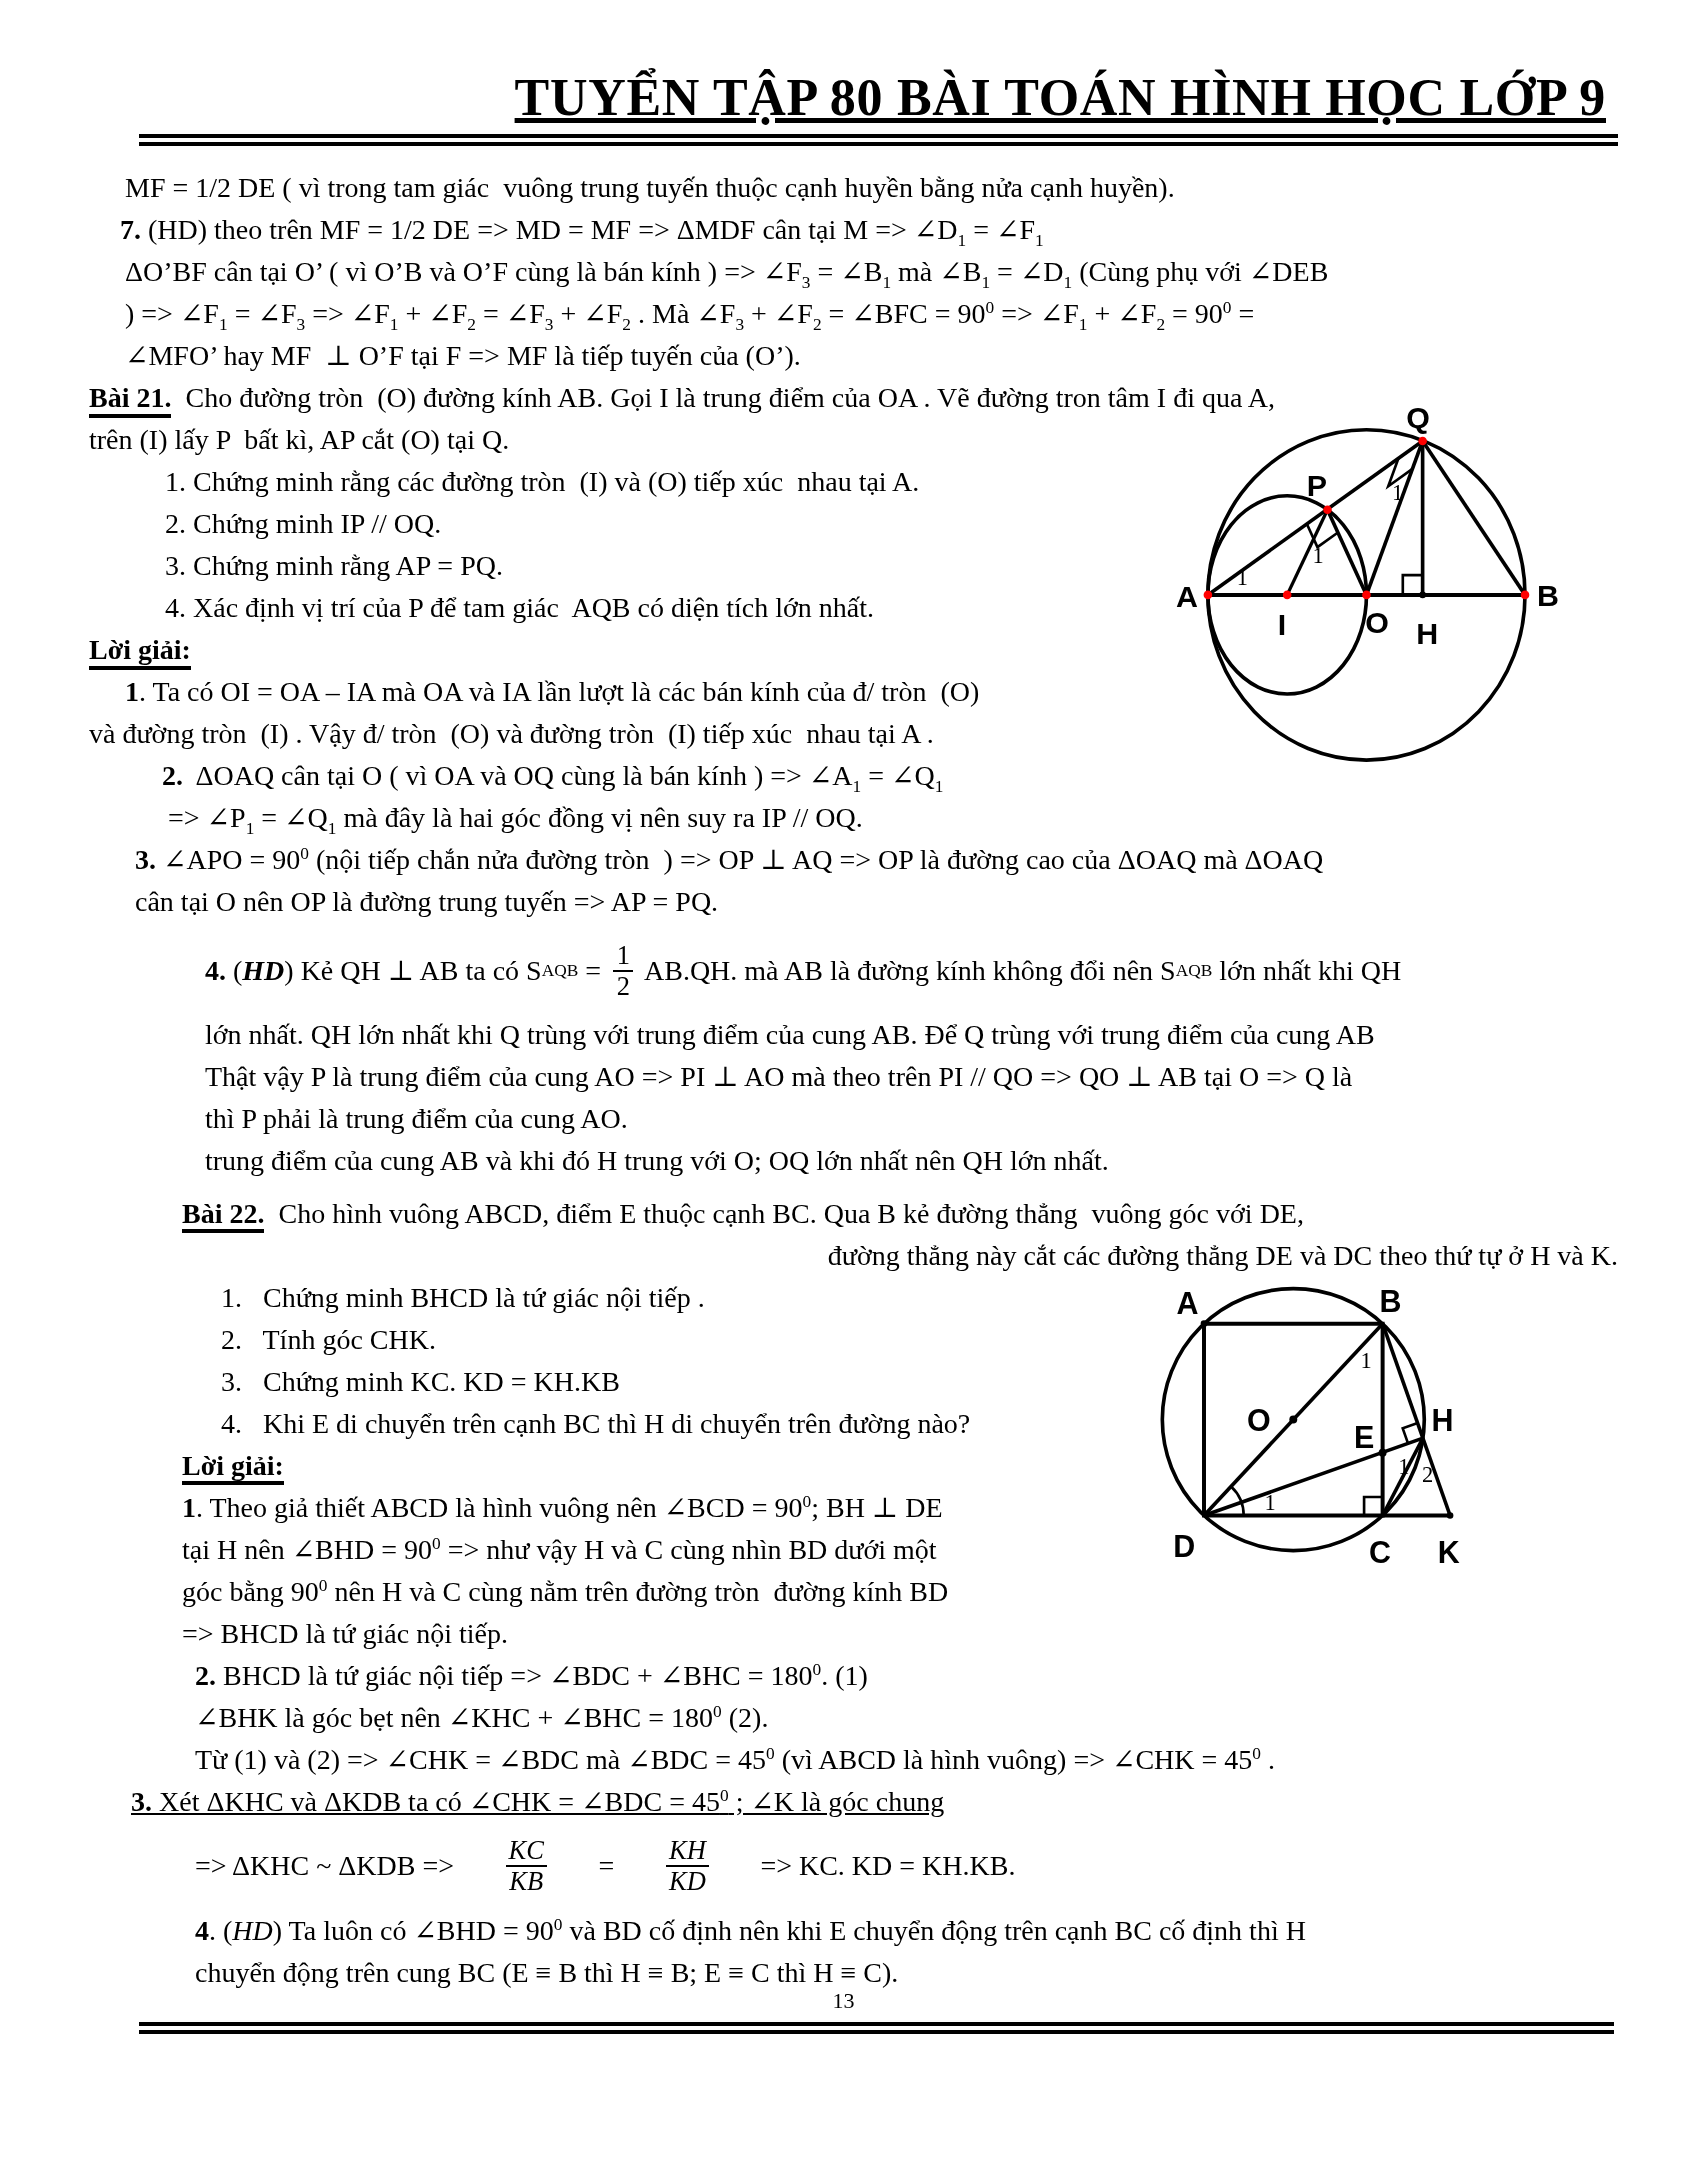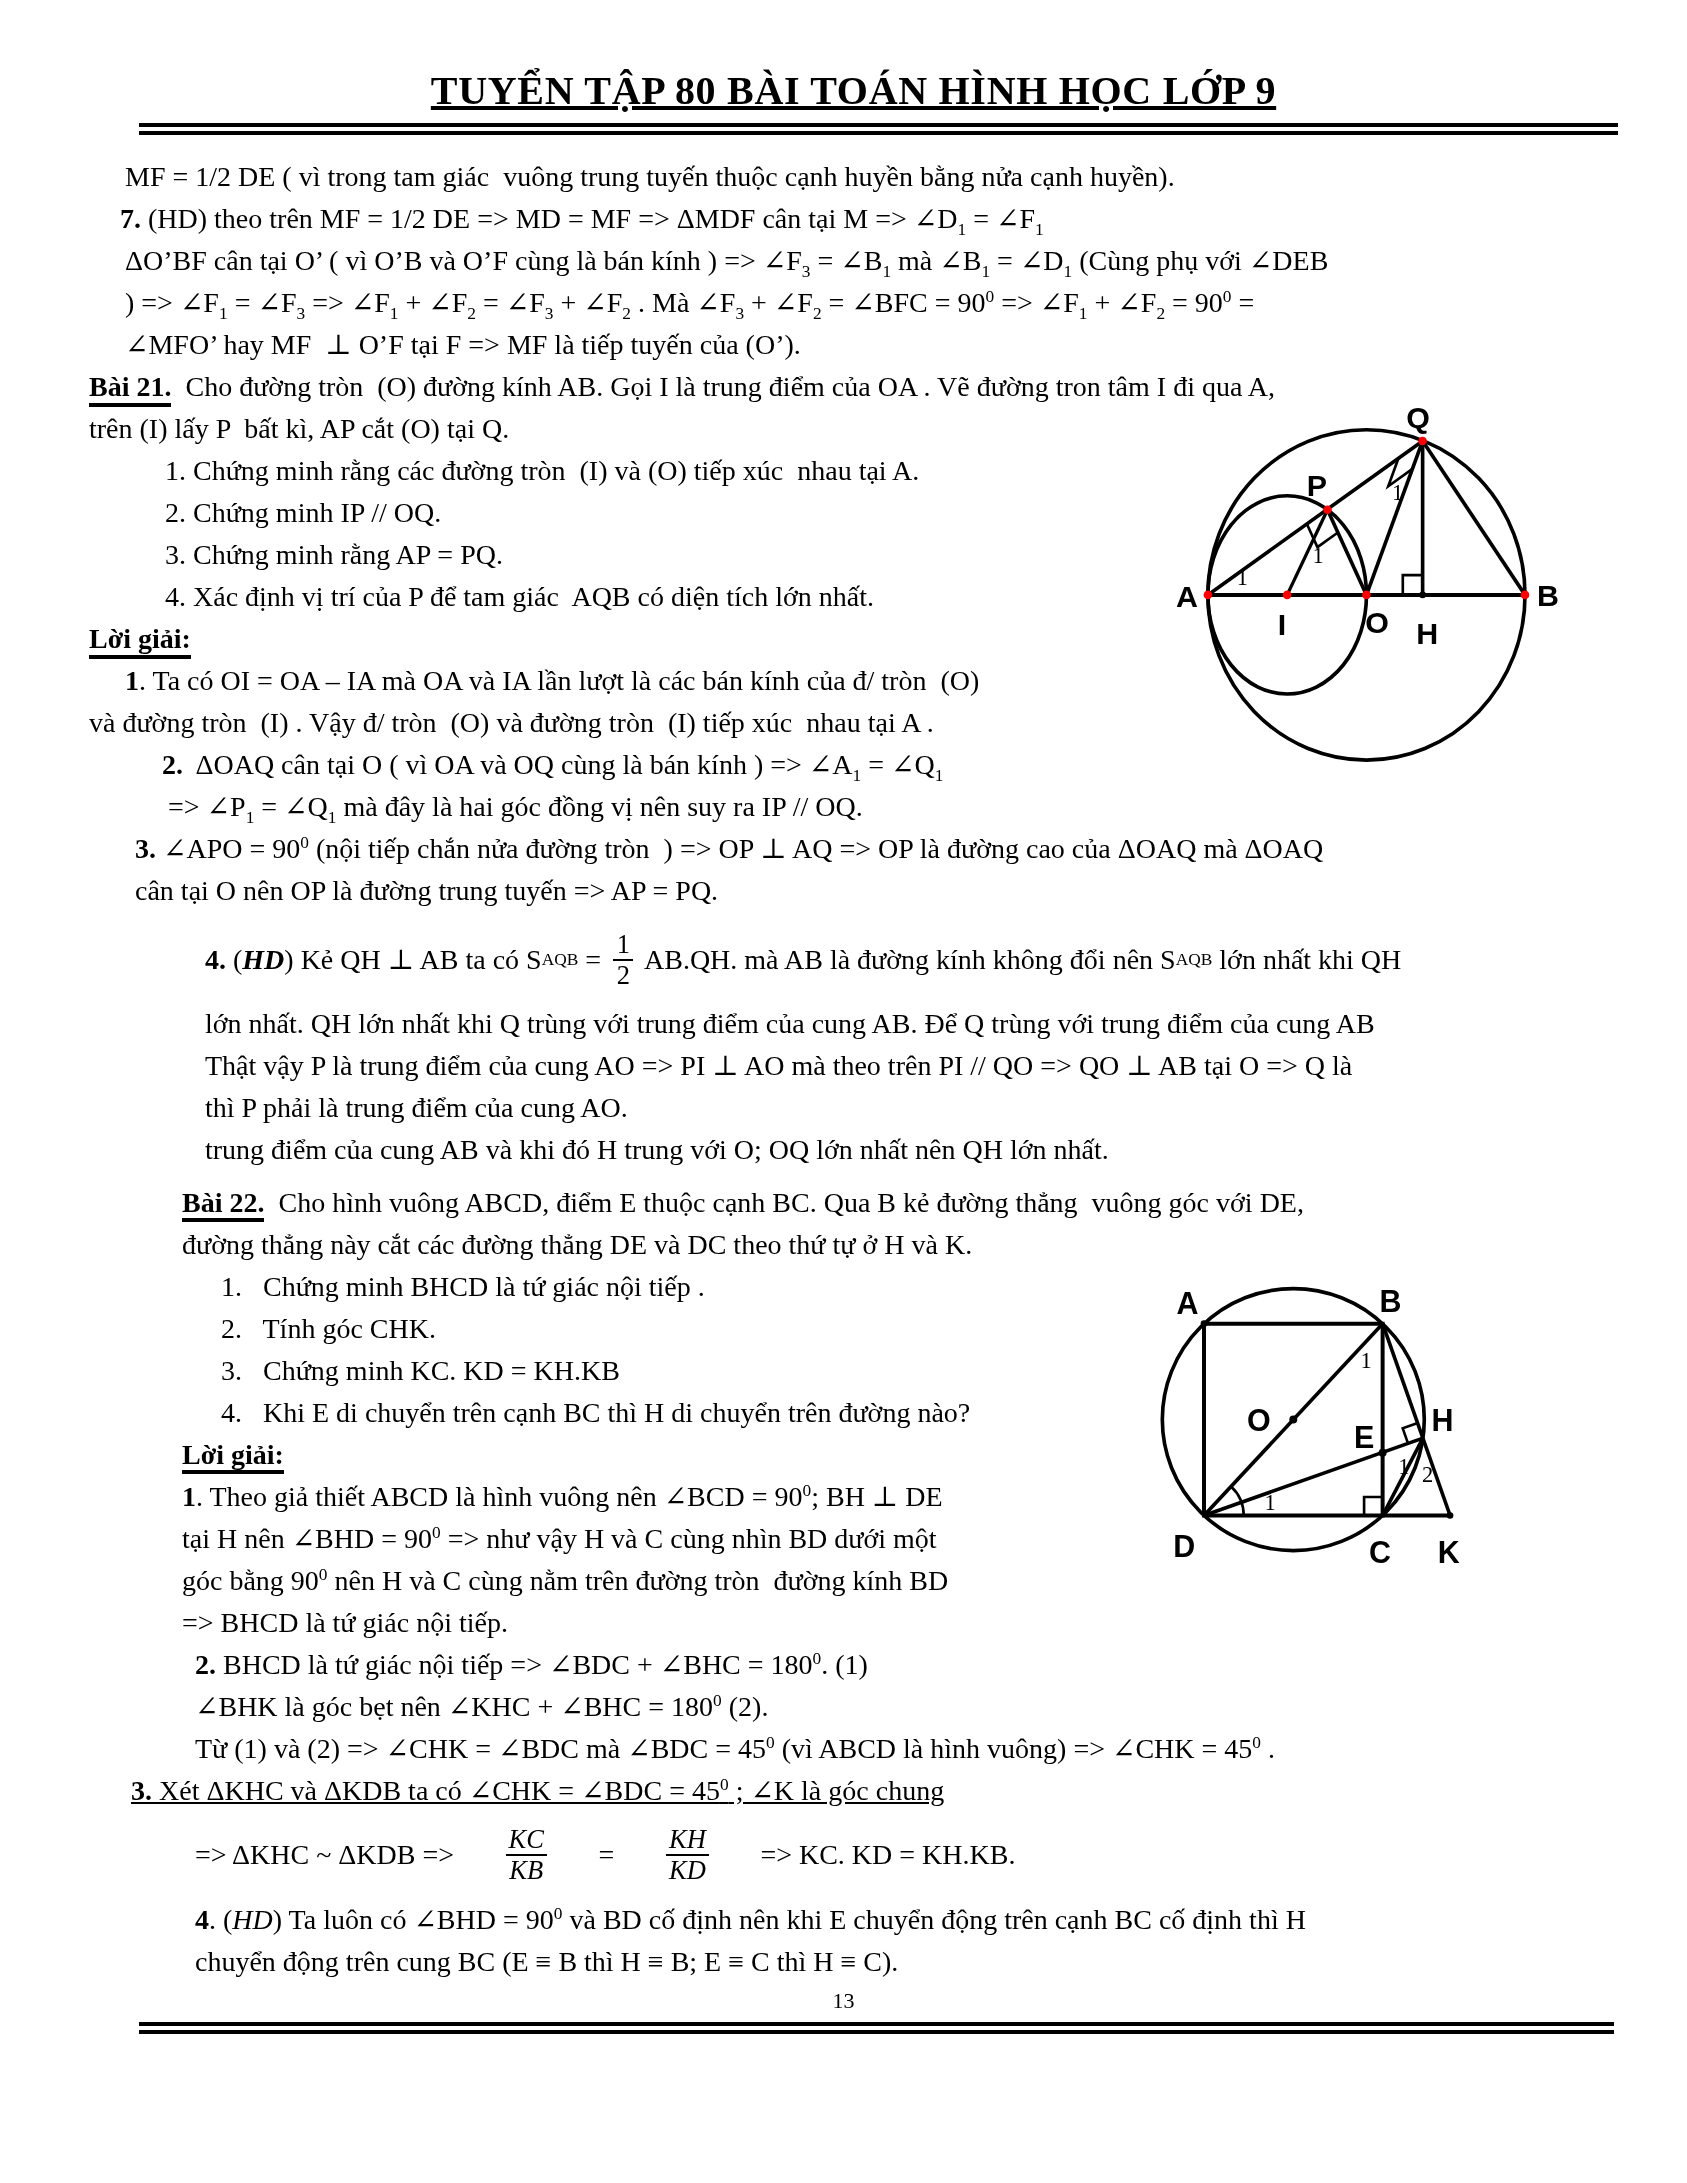--- a/index.html
+++ b/index.html
@@ -9,23 +9,23 @@
     margin:0 auto;
     background:#ffffff;
     color:#000;
     font-family:"Liberation Serif","DejaVu Serif","DejaVu Sans",serif;
     font-size:28px;
     box-sizing:border-box;
     padding:61px 69px 0 89px;
     overflow:hidden;
   }
   .title{
-    margin:5px;
-    text-align:center;
-    font-size:40px;
+    margin:12px;
+    text-align:right;
+    font-size:52px;
     font-weight:bold;
     letter-spacing:0.7px;
     text-decoration:underline;
     line-height:49px;
     white-space:pre;
   }
   .hr-double{
     height:4px;
     border-top:4px solid #000;
     border-bottom:4px solid #000;
@@ -83,21 +83,21 @@
       <p class="line" style="margin-left: 73px;"><span class="b">2.</span><span>  ΔOAQ cân tại O ( vì OA và OQ cùng là bán kính ) =&gt; ∠A</span><sub>1</sub><span> = ∠Q</span><sub>1</sub></p>
       <p class="line" style="margin-left: 79px;"><span>=&gt; ∠P</span><sub>1</sub><span> = ∠Q</span><sub>1</sub><span> mà đây là hai góc đồng vị nên suy ra IP // OQ.</span></p>
       <p class="line" style="margin-left: 46px;"><span class="b">3.</span><span> ∠APO = 90</span><sup>0</sup><span> (nội tiếp chắn nửa đường tròn  ) =&gt; OP ⊥ AQ =&gt; OP là đường cao của ΔOAQ mà ΔOAQ</span></p>
       <p class="line" style="margin-left: 46px;"><span>cân tại O nên OP là đường trung tuyến =&gt; AP = PQ.</span></p>
       <p class="line tall" style="margin-left: 116px; margin-top: 4px;"><span class="b">4.</span><span> (</span><span class="bi">HD</span><span>) Kẻ QH ⊥ AB ta có S</span><sub>AQB</sub><span> = </span><span class="frac"><span class="num">1</span><span class="den">2</span></span><span> AB.QH. mà AB là đường kính không đổi nên S</span><sub>AQB</sub><span> lớn nhất khi QH</span></p>
       <p class="line" style="margin-left: 116px;"><span>lớn nhất. QH lớn nhất khi Q trùng với trung điểm của cung AB. Để Q trùng với trung điểm của cung AB</span></p>
       <p class="line" style="margin-left: 116px;"><span>Thật vậy P là trung điểm của cung AO =&gt; PI ⊥ AO mà theo trên PI // QO =&gt; QO ⊥ AB tại O =&gt; Q là</span></p>
       <p class="line" style="margin-left: 116px;"><span>thì P phải là trung điểm của cung AO.</span></p>
       <p class="line" style="margin-left: 116px;"><span>trung điểm của cung AB và khi đó H trung với O; OQ lớn nhất nên QH lớn nhất.</span></p>
       <p class="line" style="margin-left: 93px; margin-top: 10.6px;"><span class="bu">Bài 22.</span><span>  Cho hình vuông ABCD, điểm E thuộc cạnh BC. Qua B kẻ đường thẳng  vuông góc với DE,</span></p>
-      <p class="line" style="margin-left: 93px;"><span>đường thẳng này cắt các đường thẳng DE và DC theo thứ tự ở H và K.</span></p>
+      <p class="line" style="margin-left: 93px; text-align: right;"><span>đường thẳng này cắt các đường thẳng DE và DC theo thứ tự ở H và K.</span></p>
       <p class="line" style="margin-left: 132px;"><span>1.   Chứng minh BHCD là tứ giác nội tiếp .</span></p>
       <p class="line" style="margin-left: 132px;"><span>2.   Tính góc CHK.</span></p>
       <p class="line" style="margin-left: 132px;"><span>3.   Chứng minh KC. KD = KH.KB</span></p>
       <p class="line" style="margin-left: 132px;"><span>4.   Khi E di chuyển trên cạnh BC thì H di chuyển trên đường nào?</span></p>
       <p class="line" style="margin-left: 93px;"><span class="bu">Lời giải:</span></p>
       <p class="line" style="margin-left: 93px;"><span class="b">1</span><span>. Theo giả thiết ABCD là hình vuông nên ∠BCD = 90</span><sup>0</sup><span>; BH ⊥ DE</span></p>
       <p class="line" style="margin-left: 93px;"><span>tại H nên ∠BHD = 90</span><sup>0</sup><span> =&gt; như vậy H và C cùng nhìn BD dưới một</span></p>
       <p class="line" style="margin-left: 93px;"><span>góc bằng 90</span><sup>0</sup><span> nên H và C cùng nằm trên đường tròn  đường kính BD</span></p>
       <p class="line" style="margin-left: 93px;"><span>=&gt; BHCD là tứ giác nội tiếp.</span></p>
       <p class="line" style="margin-left: 106px;"><span class="b">2.</span><span> BHCD là tứ giác nội tiếp =&gt; ∠BDC + ∠BHC = 180</span><sup>0</sup><span>. (1)</span></p>

